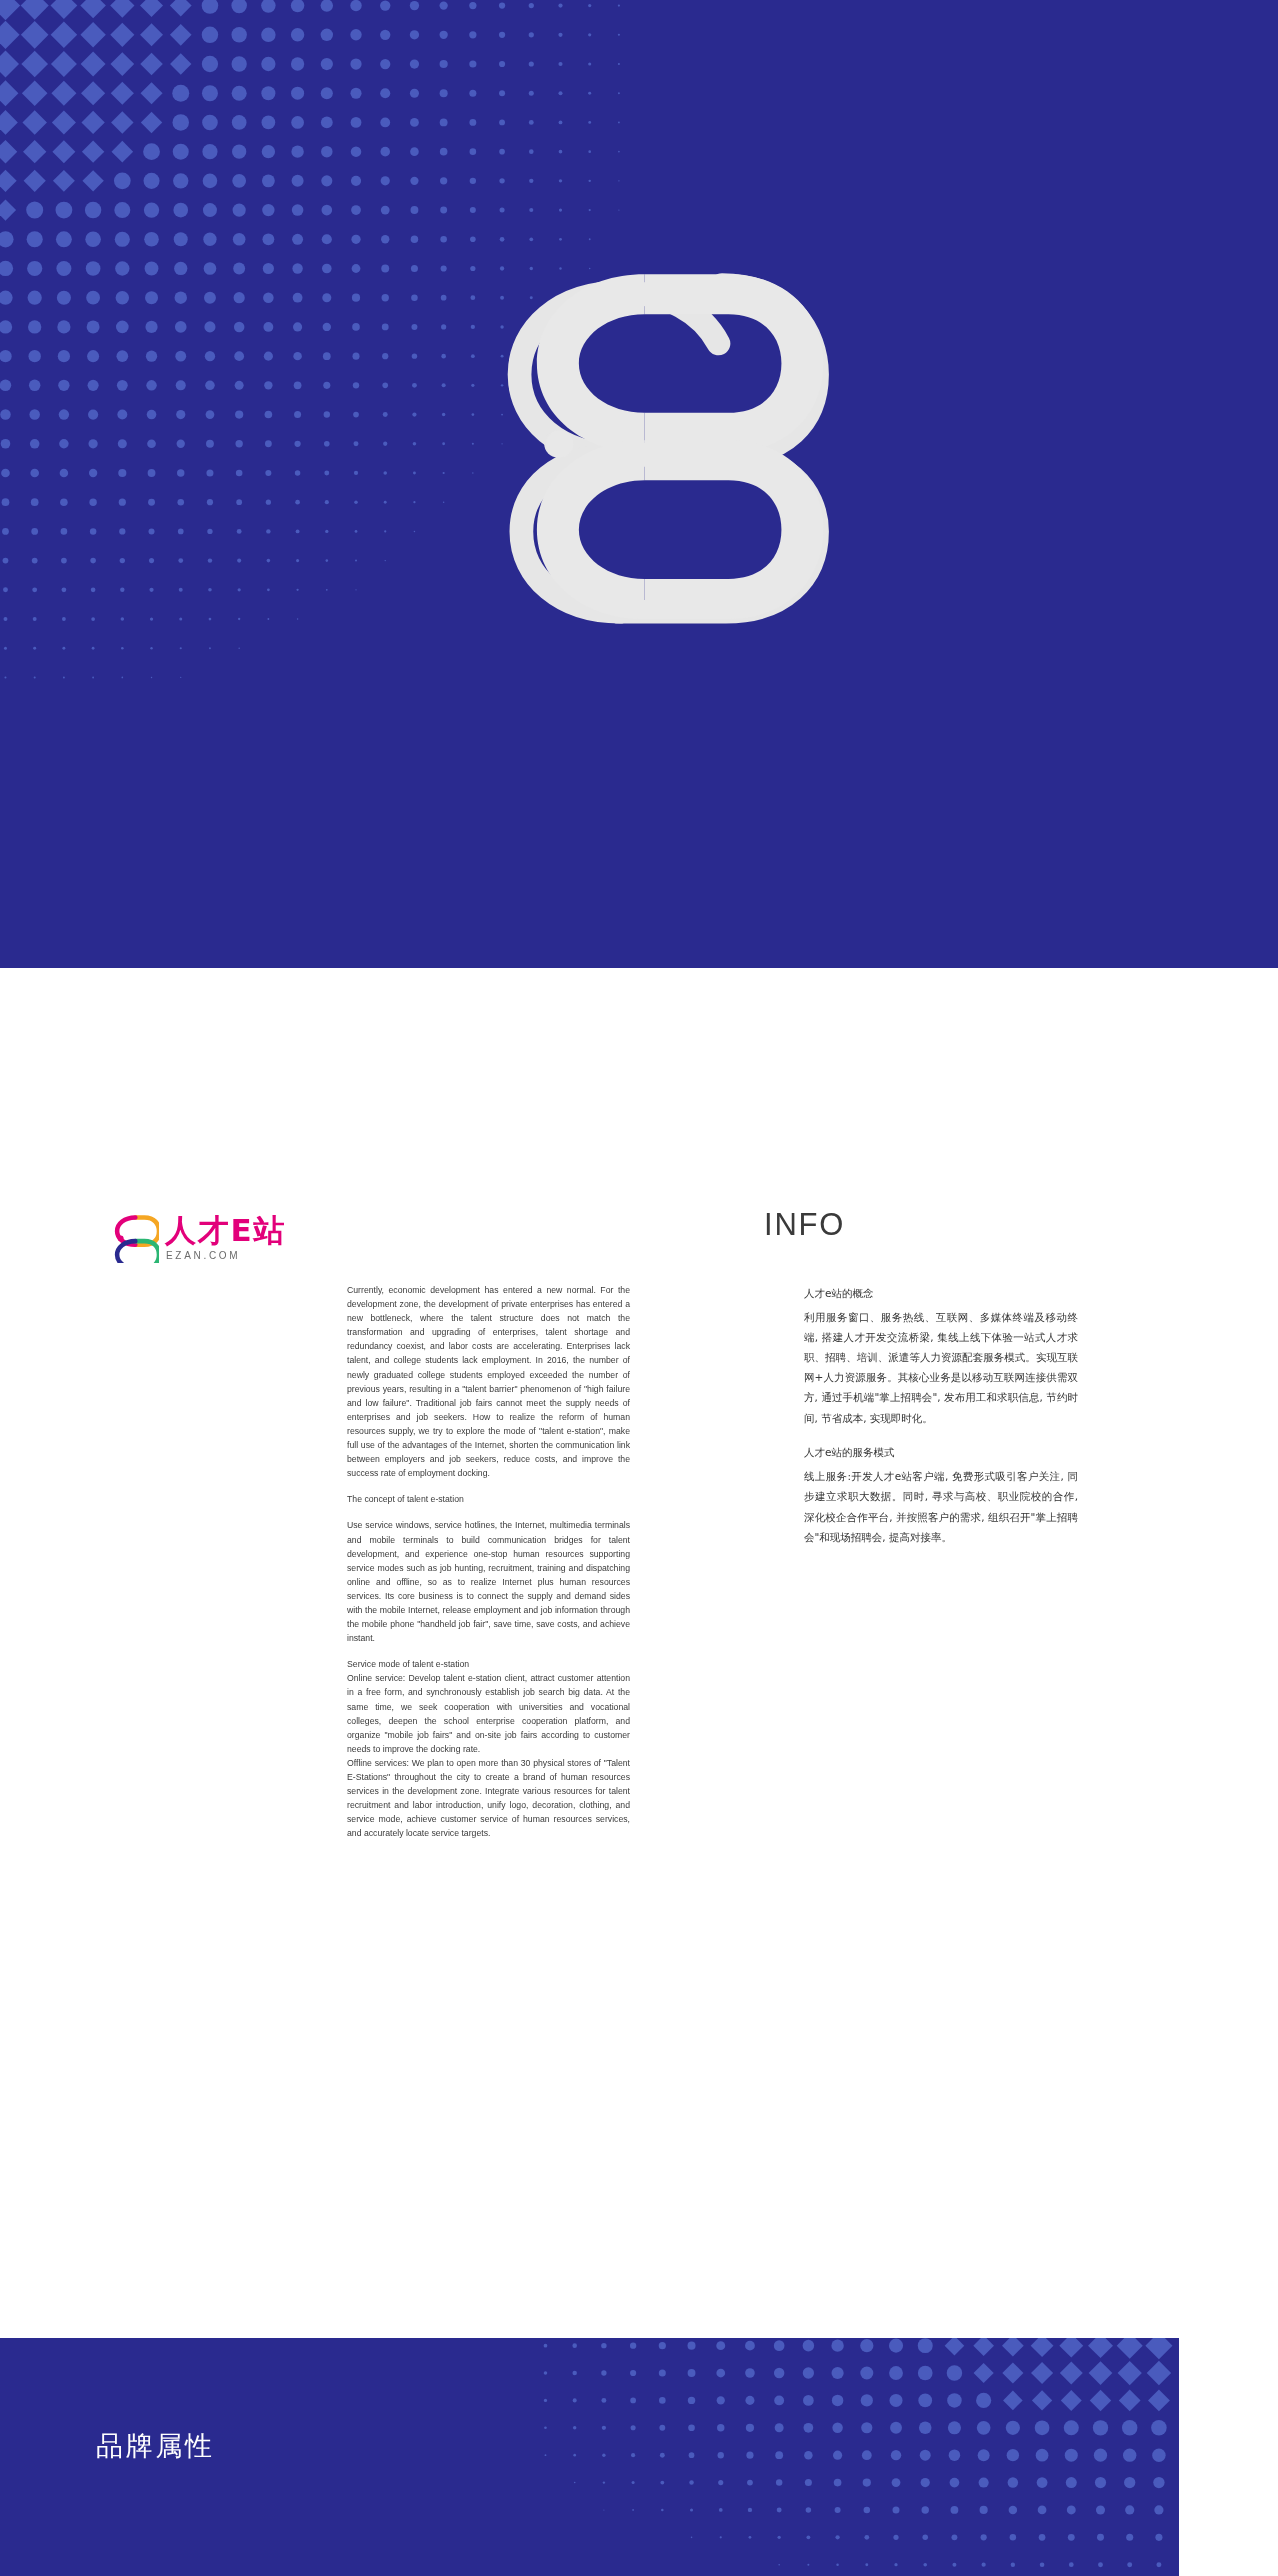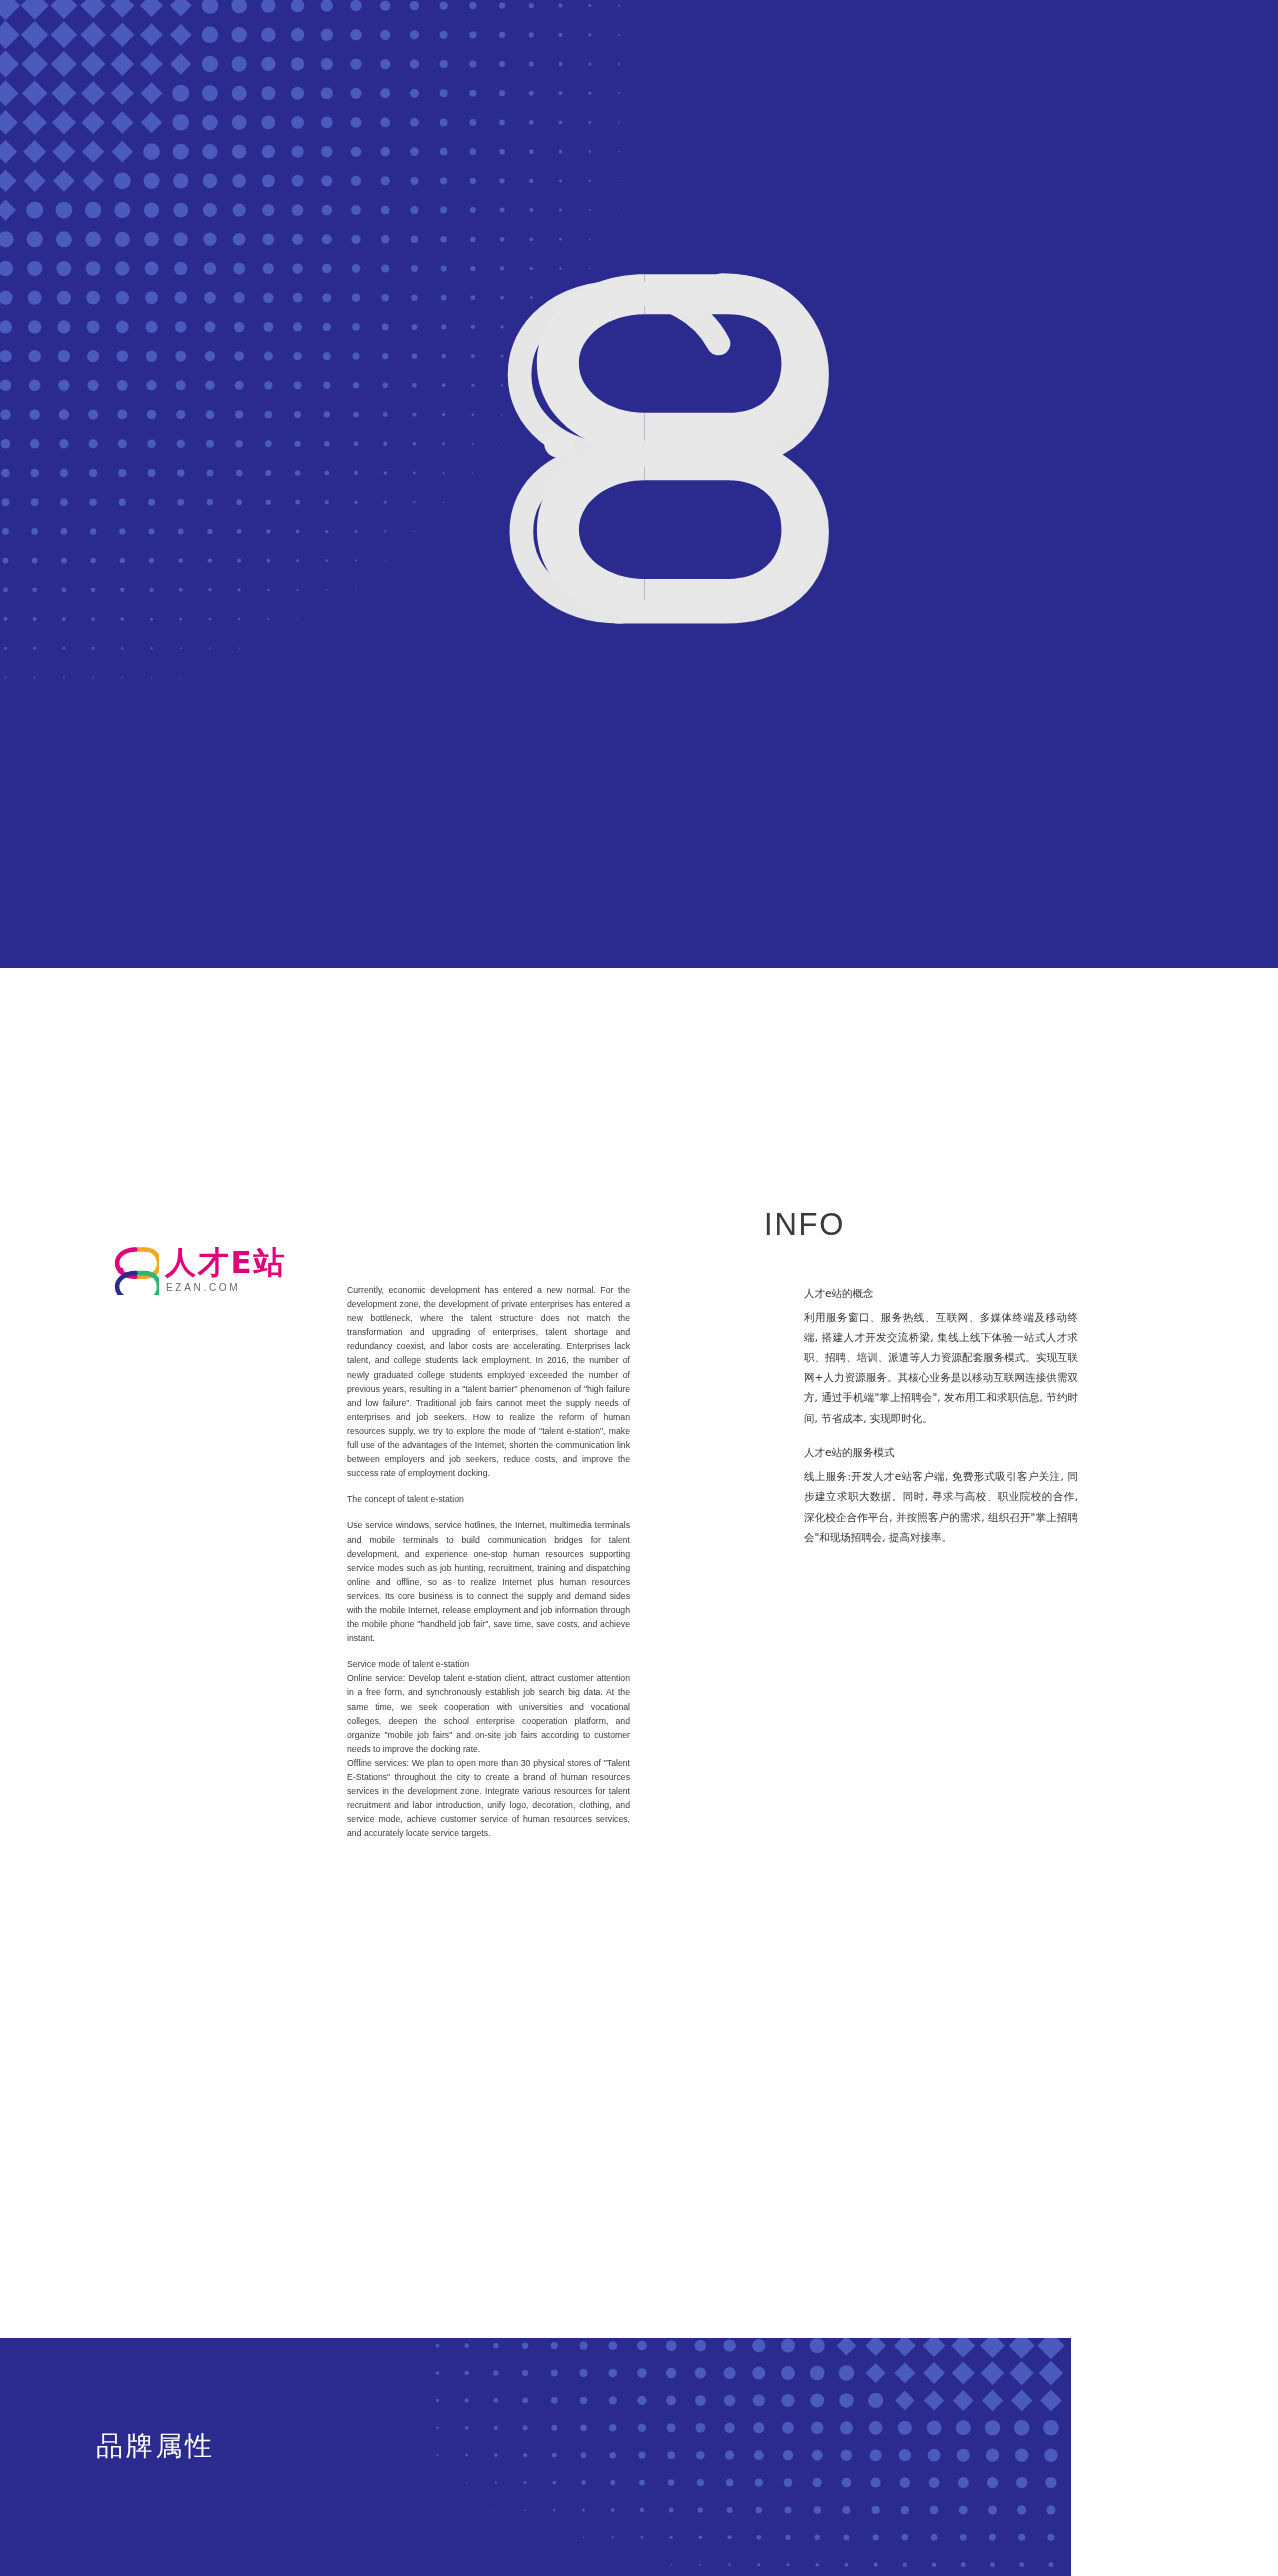--- a/index.html
+++ b/index.html
@@ -47,21 +47,20 @@
     height: 1370px;
     background: #ffffff;
   }
 
   .brandmark {
     position: absolute;
     left: 108px;
     top: 242px;
     width: 201px;
     height: 73px;
-    margin-top: 32px;
   }
   .brandmark .bm-glyph { position: absolute; left: 0; top: 1.8px; }
   .brandmark .bm-cn {
     position: absolute;
     left: 57px; top: 0px;
     font-family: "DejaVu Sans", sans-serif;
     font-size: 31px;
     font-weight: bold;
     letter-spacing: 1.8px;
     color: #e2007a;
@@ -110,21 +109,21 @@
     text-align: justify;
   }
   .col-cn p { margin-bottom: 14.6px; }
   .col-cn p:last-child { margin-bottom: 16px; }
   .col-cn .sub { margin-bottom: 3.7px; }
 
   
   .footer {
     position: absolute;
     left: 0; top: 2338px;
-    width: 1071px;
+    width: 1179px;
     height: 238px;
     background: #2a2a8f;
     overflow: hidden;
   }
   .footer-dots {
     position: absolute;
     right: 0; top: 0;
     width: 639px;
     height: 238px;
   }

